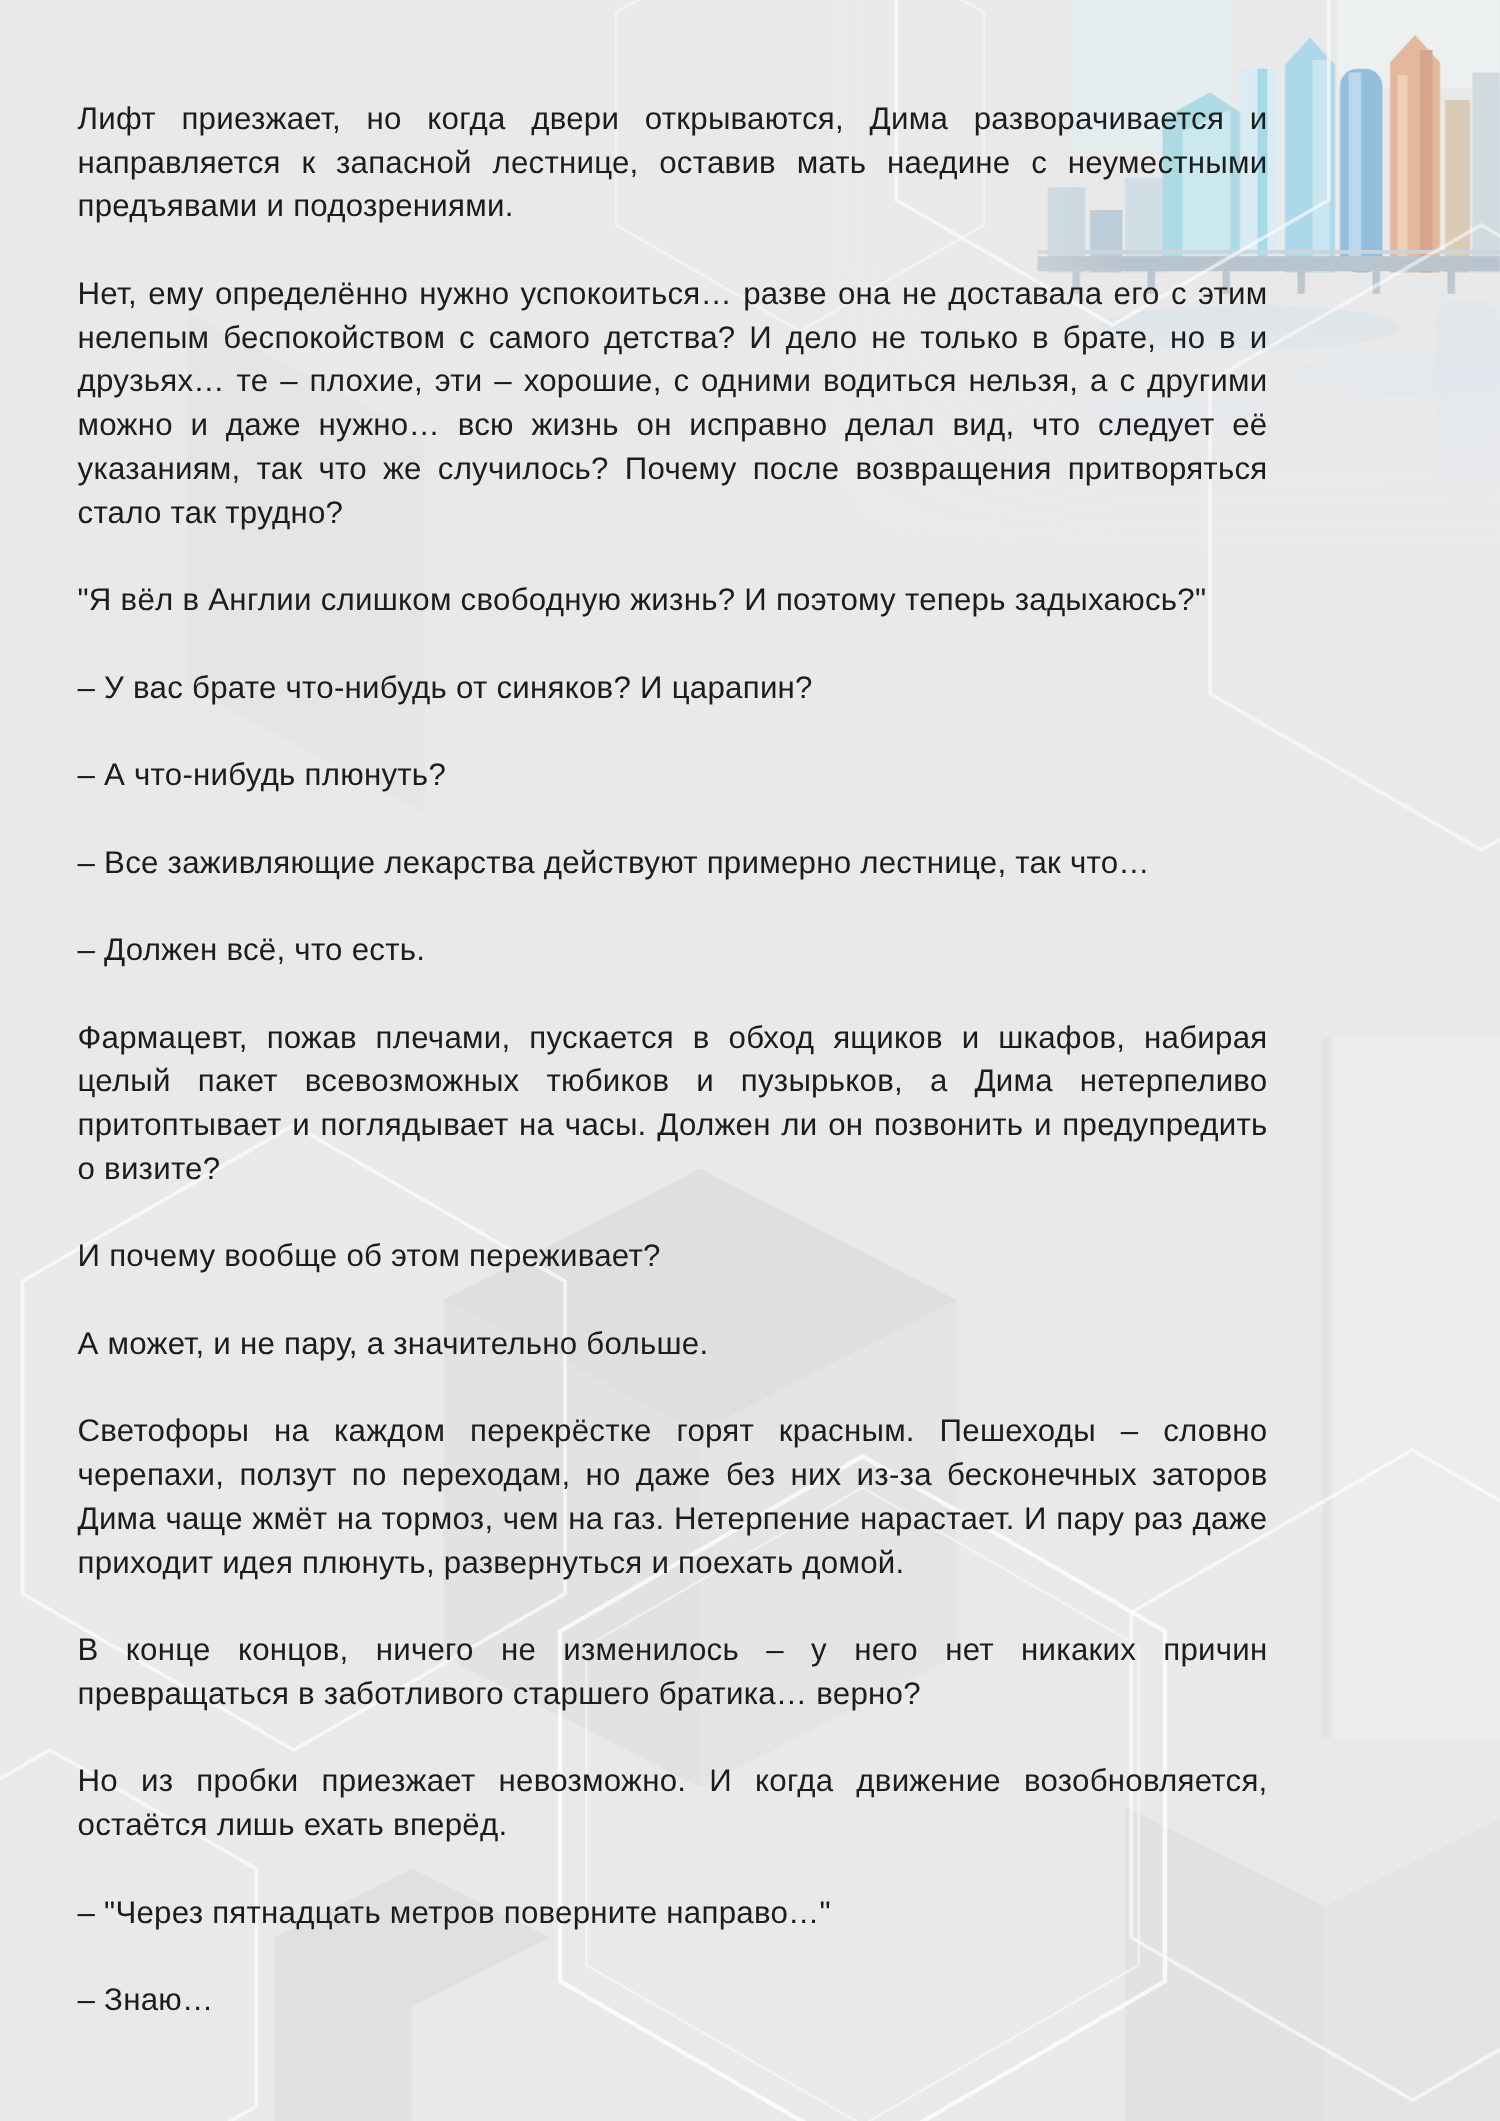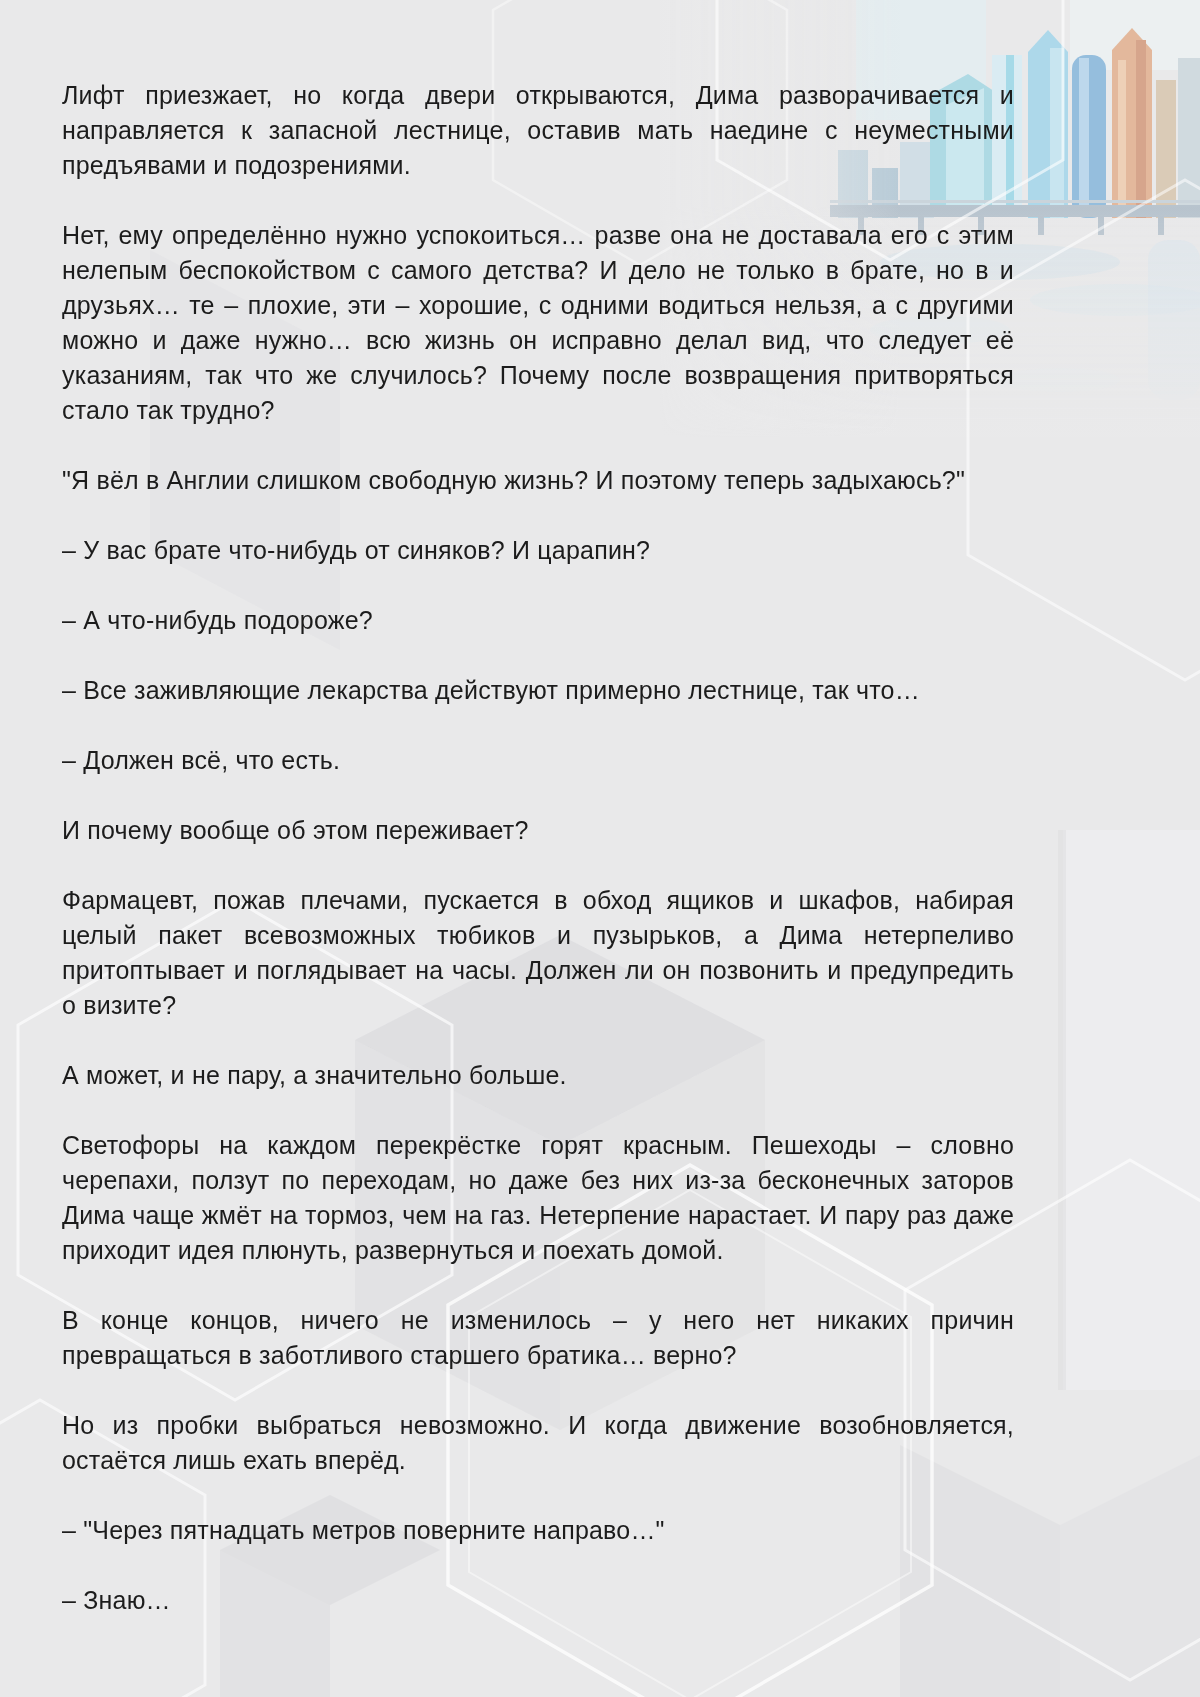--- a/index.html
+++ b/index.html
@@ -131,26 +131,26 @@
       <polygon points="1130,1160 1355,1290 1355,1550 1130,1680 905,1550 905,1290" fill="none" stroke="#ffffff" stroke-width="3" opacity="0.6"></polygon>
       <polygon points="40,1400 205,1495 205,1685 40,1780 -125,1685 -125,1495" fill="none" stroke="#ffffff" stroke-width="3" opacity="0.6"></polygon>
     </g>
   </svg>
 
   <main class="content">
     <p>Лифт приезжает, но когда двери открываются, Дима разворачивается и направляется к запасной лестнице, оставив мать наедине с неуместными предъявами и подозрениями.</p>
     <p>Нет, ему определённо нужно успокоиться… разве она не доставала его с этим нелепым беспокойством с самого детства? И дело не только в брате, но в и друзьях… те – плохие, эти – хорошие, с одними водиться нельзя, а с другими можно и даже нужно… всю жизнь он исправно делал вид, что следует её указаниям, так что же случилось? Почему после возвращения притворяться стало так трудно?</p>
     <p>"Я вёл в Англии слишком свободную жизнь? И поэтому теперь задыхаюсь?"</p>
     <p>– У вас брате что-нибудь от синяков? И царапин?</p>
-    <p>– А что-нибудь подороже?</p>
+    <p>– А что-нибудь плюнуть?</p>
     <p>– Все заживляющие лекарства действуют примерно лестнице, так что…</p>
     <p>– Должен всё, что есть.</p>
+    <p>Фармацевт, пожав плечами, пускается в обход ящиков и шкафов, набирая целый пакет всевозможных тюбиков и пузырьков, а Дима нетерпеливо притоптывает и поглядывает на часы. Должен ли он позвонить и предупредить о визите?</p>
     <p>И почему вообще об этом переживает?</p>
-    <p>Фармацевт, пожав плечами, пускается в обход ящиков и шкафов, набирая целый пакет всевозможных тюбиков и пузырьков, а Дима нетерпеливо притоптывает и поглядывает на часы. Должен ли он позвонить и предупредить о визите?</p>
     <p>А может, и не пару, а значительно больше.</p>
     <p>Светофоры на каждом перекрёстке горят красным. Пешеходы – словно черепахи, ползут по переходам, но даже без них из-за бесконечных заторов Дима чаще жмёт на тормоз, чем на газ. Нетерпение нарастает. И пару раз даже приходит идея плюнуть, развернуться и поехать домой.</p>
     <p>В конце концов, ничего не изменилось – у него нет никаких причин превращаться в заботливого старшего братика… верно?</p>
-    <p>Но из пробки выбраться невозможно. И когда движение возобновляется, остаётся лишь ехать вперёд.</p>
+    <p>Но из пробки приезжает невозможно. И когда движение возобновляется, остаётся лишь ехать вперёд.</p>
     <p>– "Через пятнадцать метров поверните направо…"</p>
     <p>– Знаю…</p>
   </main>
 
 </div>
 
 </body></html>

